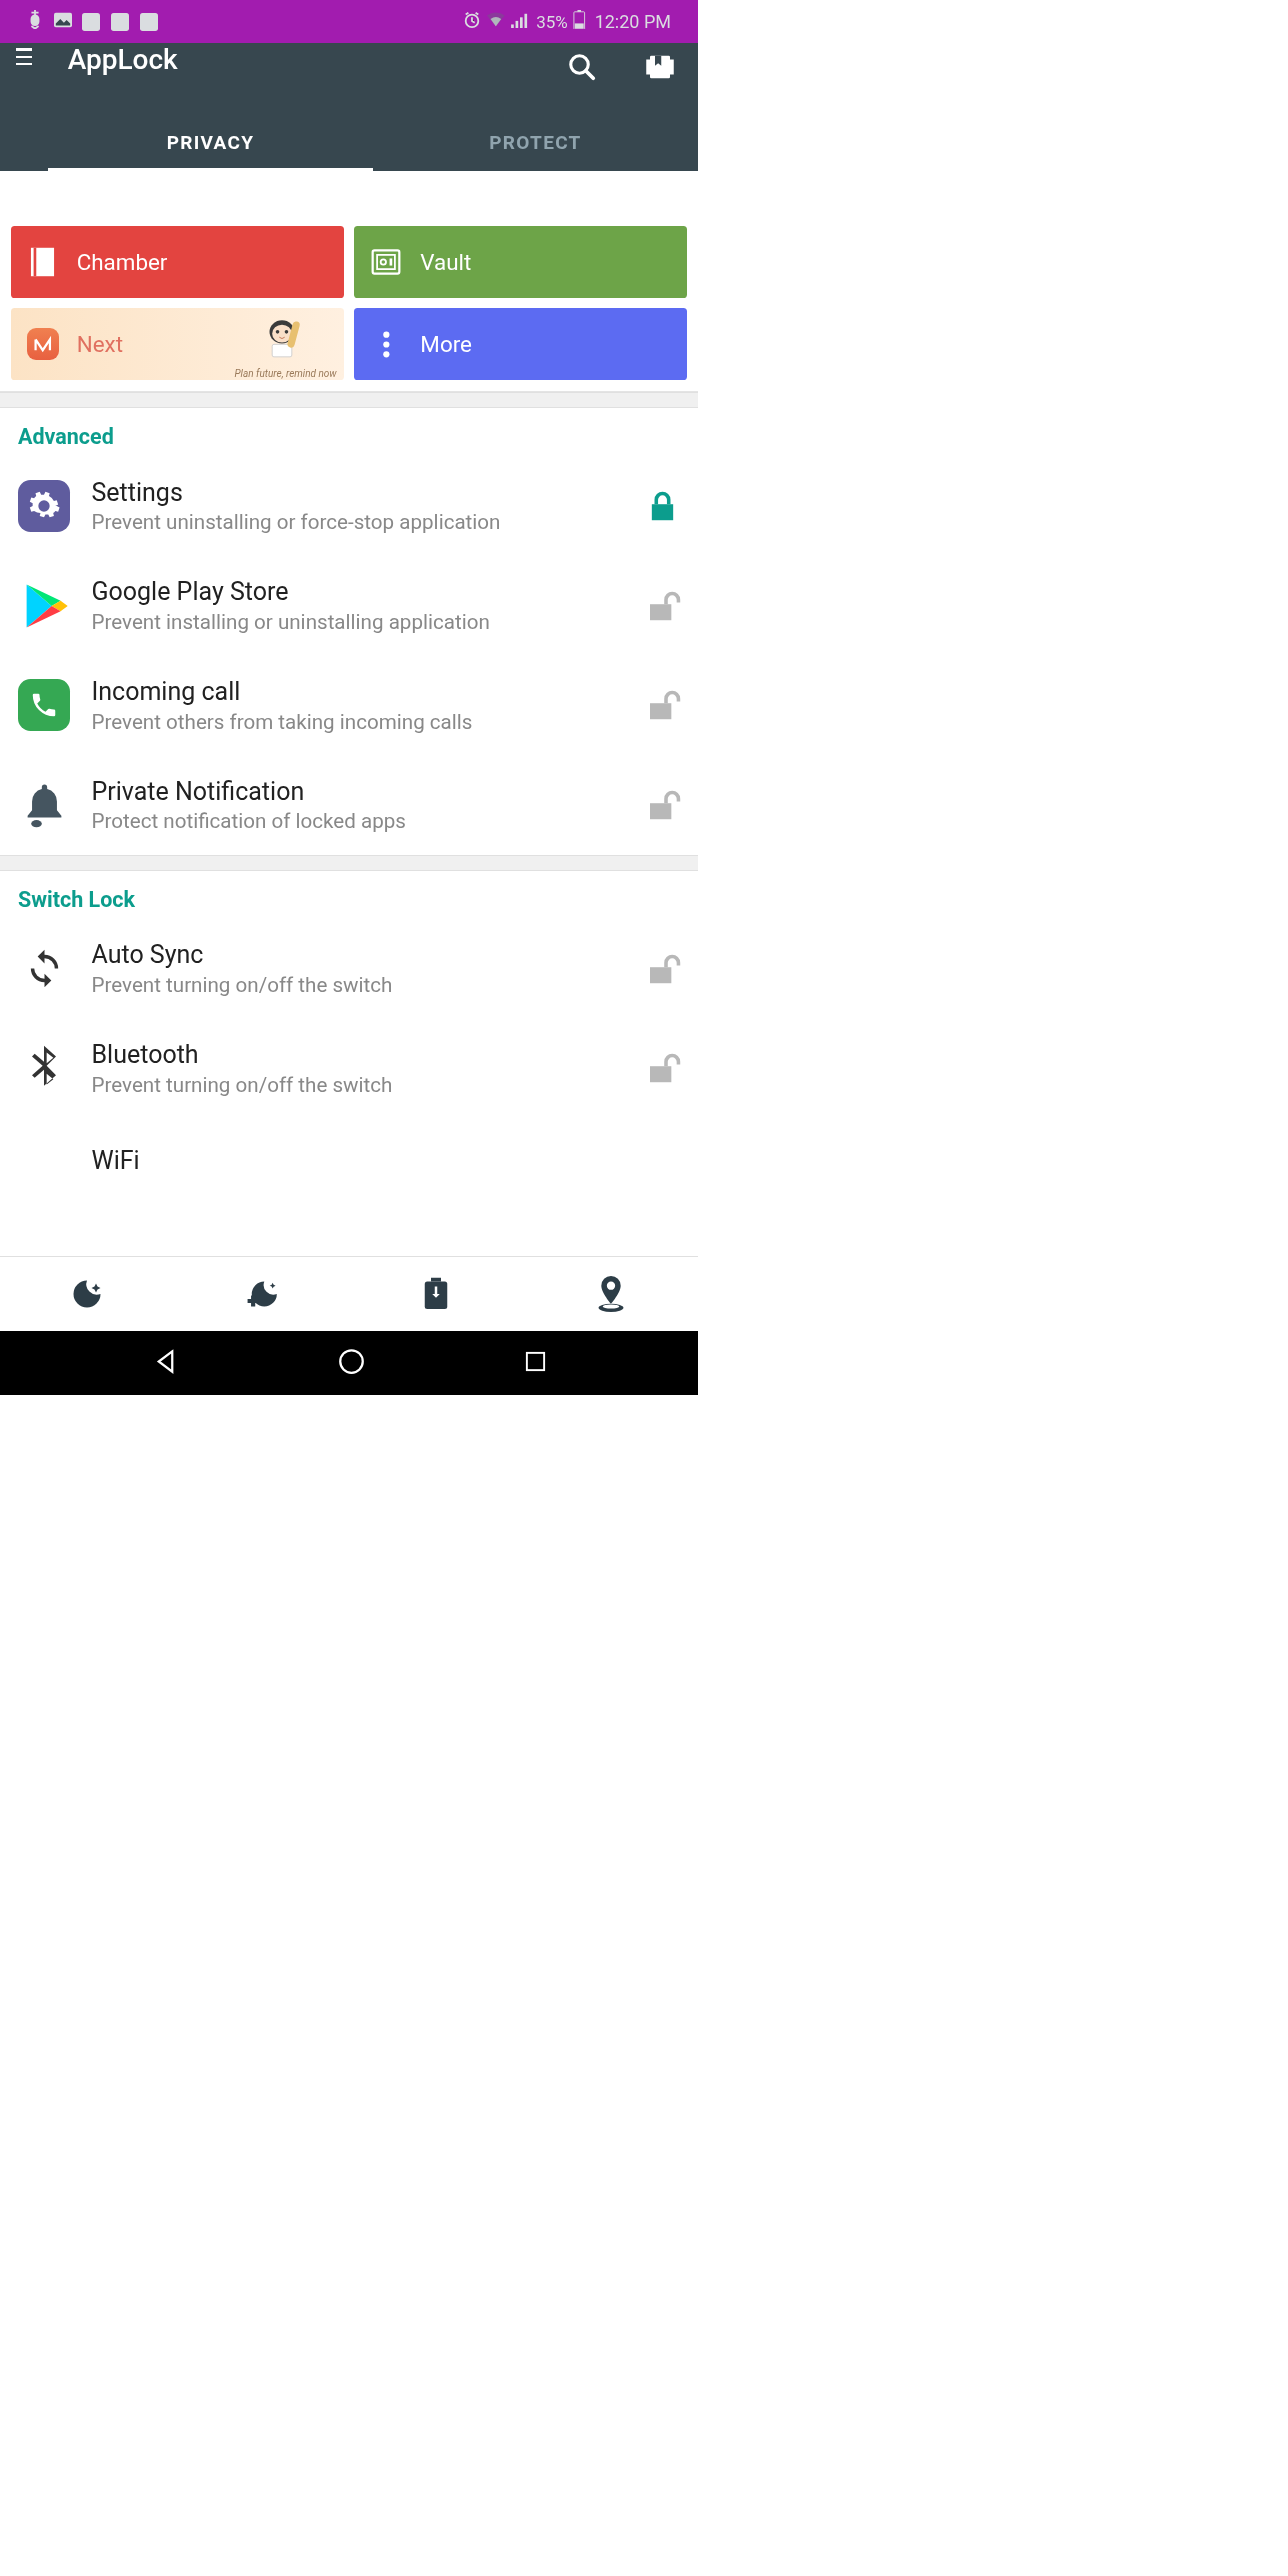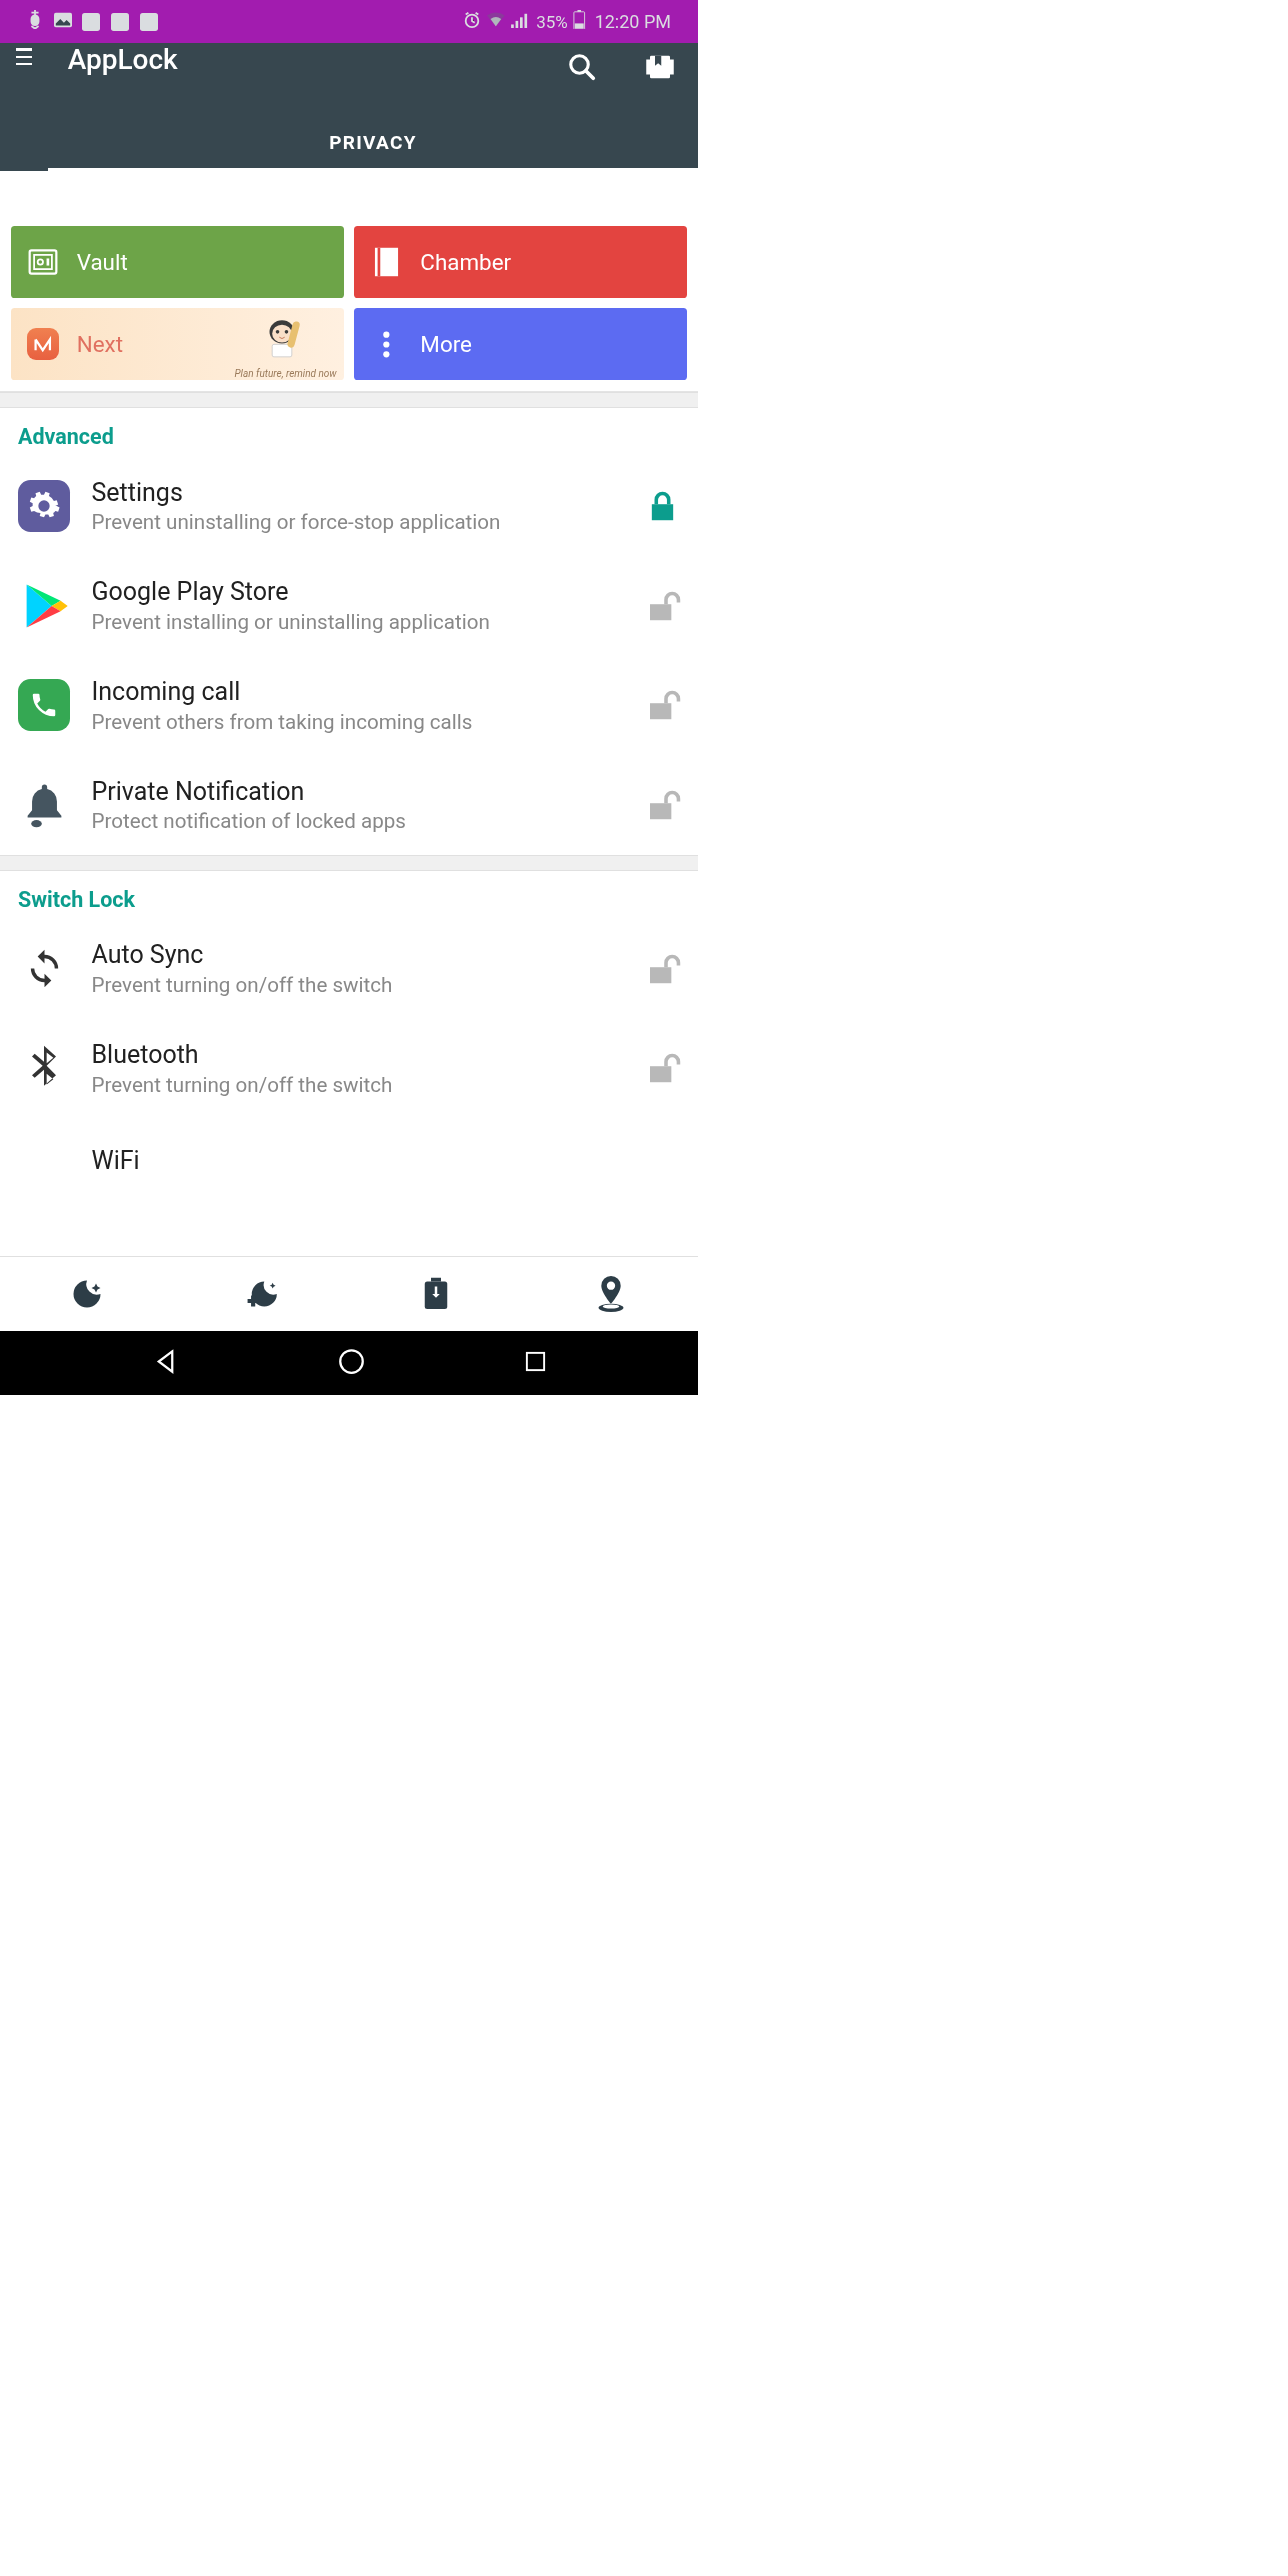--- a/index.html
+++ b/index.html
@@ -209,44 +209,47 @@
         <rect x="20" y="6" width="3" height="12" fill="#fff"></rect>
         <path fill="#37474f" d="M8 3h5v8l-2.5-2L8 11z"></path>
       </svg>
   </div>
 </div>
 
 <div class="tabs">
   <div class="tab active">
       <span>PRIVACY</span>
     </div>
+  <div class="tab">
+      <span>PROTECT</span>
+    </div>
 </div>
 
 <div class="scroll-area">
 
 <div class="cards">
+  <div class="card red">
+    <span class="c-icon">
+      <svg width="27" height="32" viewBox="0 0 30 36">
+            <rect x="2" y="2" width="26" height="32" fill="#fff"></rect>
+            <rect x="5" y="2" width="3" height="32" fill="#e34440"></rect>
+          </svg>
+    </span>
+    <span>Chamber</span>
+  </div>
   <div class="card green">
     <span class="c-icon">
       <svg width="32" height="32" viewBox="0 0 36 36">
             <rect x="3" y="5" width="30" height="26" rx="2" fill="none" stroke="#fff" stroke-width="2.5"></rect>
             <rect x="8" y="10" width="20" height="16" fill="none" stroke="#fff" stroke-width="2"></rect>
             <circle cx="15" cy="18" r="3" fill="none" stroke="#fff" stroke-width="2"></circle>
             <rect x="22" y="14" width="3" height="8" fill="#fff"></rect>
           </svg>
     </span>
     <span>Vault</span>
-  </div>
-  <div class="card red">
-    <span class="c-icon">
-      <svg width="27" height="32" viewBox="0 0 30 36">
-            <rect x="2" y="2" width="26" height="32" fill="#fff"></rect>
-            <rect x="5" y="2" width="3" height="32" fill="#e34440"></rect>
-          </svg>
-    </span>
-    <span>Chamber</span>
   </div>
   <div class="card beige">
     <span class="c-icon icon-rounded" style="background:linear-gradient(#f08050,#e86040);border-radius:9px">
       <svg width="21.5" height="21.5" viewBox="0 0 24 24">
             <path stroke="#fff" stroke-width="2.5" fill="none" d="M4 6v12M4 6l8 12 8-12v12"></path>
           </svg>
     </span>
     <span>Next</span>
     <span style="position:absolute;right:36px;top:5.4px">
       <svg width="52" height="50" viewBox="0 0 58 56">

